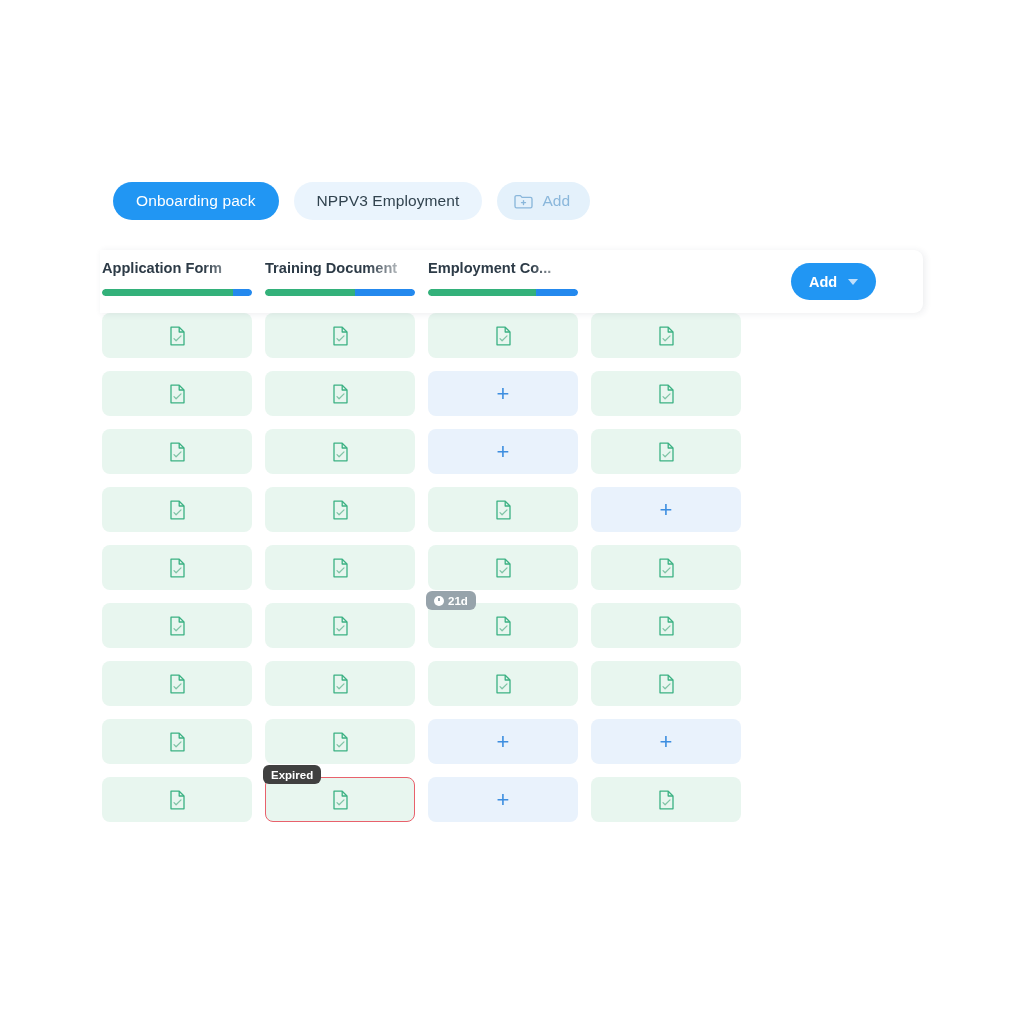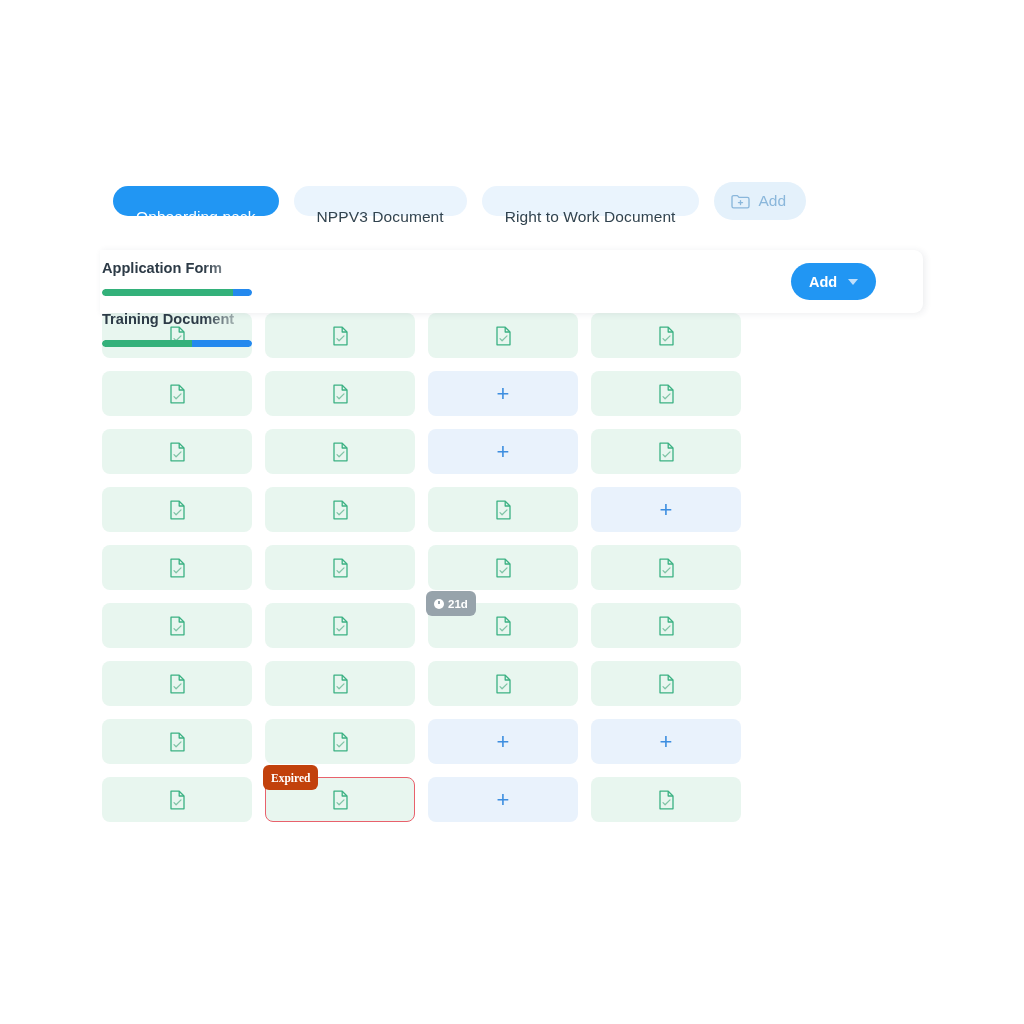--- a/index.html
+++ b/index.html
@@ -13,22 +13,22 @@
 
   
   .chip-row {
     position: absolute;
     left: 113px; top: 182px;
     display: flex;
     align-items: center;
     gap: 15px;
   }
   .chip {
-    height: 30px;
-    padding: 12px 23px;
+    height: 38px;
+    padding: 0 23px;
     border-radius: 19px;
     background: #eaf4fd;
     color: #31434f;
     font-size: 15.5px;
     line-height: 38px;
     white-space: nowrap;
     cursor: pointer;
     letter-spacing: .1px;
   }
   .chip.active {
@@ -59,21 +59,20 @@
     box-shadow: 2px 1px 7px rgba(40,60,80,.09);
     z-index: 5;
   }
   .header-cols {
     position: absolute;
     left: 102px; top: 258px;
     width: 676px;
     display: flex;
     gap: 13px;
     z-index: 6;
-    flex-direction: column;
   }
   .hcol { width: 150px; }
   .hcol-title {
     font-size: 14.6px;
     font-weight: bold;
     color: #2d3b47;
     white-space: nowrap;
     overflow: hidden;
     height: 20px;
     line-height: 20px;
@@ -142,34 +141,34 @@
     font-size: 22px;
     line-height: 1;
     font-weight: 400;
     user-select: none;
   }
 
   
   .badge {
     position: absolute;
     left: -2px; top: -13px;
-    height: 25px;
+    height: 19px;
     padding: 0 8px;
     border-radius: 6px;
     font-size: 11.5px;
     font-weight: bold;
     color: #ffffff;
     display: flex;
     align-items: center;
     gap: 4px;
     white-space: nowrap;
     z-index: 3;
   }
   .badge.grey { background: #97a3ab; left: -2px; top: -12px; }
-  .badge.red  { background: #c2410c; left: -3px; top: -13px; font-family: Liberation Serif, serif; }
+  .badge.red  { background: #404040; left: -3px; top: -13px; }
   .clock {
     width: 10px; height: 10px;
     border-radius: 50%;
     background: #ffffff;
     position: relative;
   }
   .clock::after {
     content: "";
     position: absolute;
     left: 4.3px; top: 2px;
@@ -177,22 +176,21 @@
     background: #97a3ab;
   }
 </style>
 </head>
 <body>
 
 <div id="app">
 
   <div class="chip-row" id="chip-row">
       <div class="chip active"><span>Onboarding pack</span></div>
-      <div class="chip"><span>NPPV3 Document</span></div>
-      <div class="chip"><span>Right to Work Document</span></div>
+      <div class="chip"><span>NPPV3 Employment</span></div>
       <div class="chip-add">
         <svg width="19" height="16" viewBox="0 0 19 16">
           <path d="M1 4.2 a1.6 1.6 0 0 1 1.6-1.6 H6.4 L8 4.4 h8.4 a1.6 1.6 0 0 1 1.6 1.6 v7.2 a1.6 1.6 0 0 1-1.6 1.6 H2.6 A1.6 1.6 0 0 1 1 13.2 Z" fill="none" stroke="#8ab7db" stroke-width="1.35" stroke-linejoin="round"></path>
           <path d="M9.5 7.6 v4 M7.5 9.6 h4" stroke="#8ab7db" stroke-width="1.35" stroke-linecap="round"></path>
         </svg>
         <span>Add</span>
       </div>
     </div>
 
   <div class="grid" id="grid">
@@ -491,20 +489,27 @@
           <div class="seg-blue" style="width: 13%;"></div>
         </div>
       </div>
       <div class="hcol">
         <div class="hcol-title">Training Document</div>
         <div class="hcol-bar">
           <div class="seg-green" style="width: 60%;"></div>
           <div class="seg-blue" style="width: 40%;"></div>
         </div>
       </div>
+      <div class="hcol">
+        <div class="hcol-title">Employment Co...</div>
+        <div class="hcol-bar">
+          <div class="seg-green" style="width: 72%;"></div>
+          <div class="seg-blue" style="width: 28%;"></div>
+        </div>
+      </div>
     </div>
 
   <button class="add-btn">
     <span>Add</span>
     <span class="caret"></span>
   </button>
 
 </div>
 
 </body></html>

